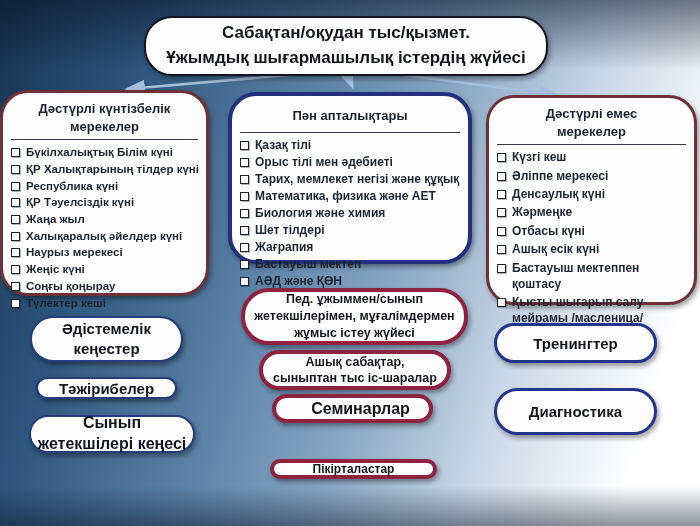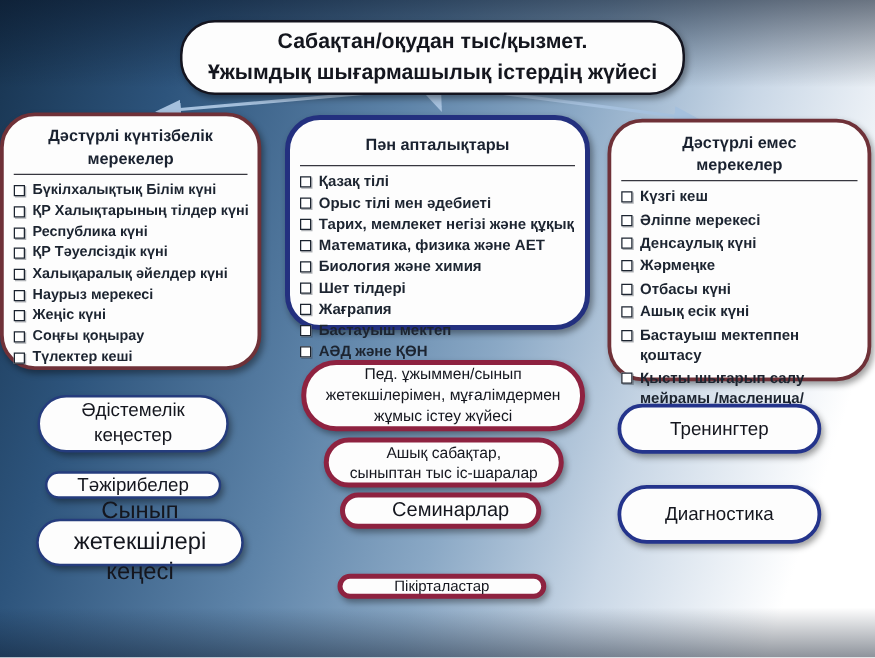--- a/index.html
+++ b/index.html
@@ -49,34 +49,34 @@
     box-shadow:1px 1px 0 rgba(28,36,48,0.35);
   }
   .txt{font-weight:bold;color:#1c2430;font-size:11.5px;line-height:1.28;white-space:pre-line;}
   .panel-mid .txt{font-size:12px;line-height:1.26;}
   .panel-right .txt{font-size:12px;line-height:1.33;}
   .panel-right .li{margin:2.5px 0;}
 
   
   .pill{
     display:flex;align-items:center;justify-content:center;text-align:center;
-    font-weight:normal;color:#14161e;box-sizing:border-box;
+    font-weight:bold;color:#14161e;box-sizing:border-box;
   }
   .pill-raspberry{border:4px solid #8e2240;}
   .pill-navy2{border:2px solid #253c7d;}
   .pill-navy3{border:3px solid #24348c;}
 
   .pill-staff{left:241px;top:288px;width:227px;height:57px;font-size:12.5px;line-height:1.35;}
   .pill-open{left:259px;top:350px;width:192px;height:40px;font-size:12.5px;line-height:1.3;}
   .pill-seminars{left:272px;top:394px;width:161px;height:29px;font-size:16px;padding-left:16px;}
   .pill-debates{left:270px;top:427px;width:167px;height:20px;font-size:12px;margin-top:32px;}
 
   .pill-method{left:30px;top:316px;width:153px;height:46px;font-size:15px;line-height:1.35;}
   .pill-practice{left:36px;top:377px;width:141px;height:22px;font-size:15px;}
-  .pill-classteach{left:29px;top:415px;width:166px;height:38px;font-size:19px;line-height:1.3;}
+  .pill-classteach{left:29px;top:415px;width:166px;height:38px;font-size:16px;line-height:1.3;}
 
   .pill-training{left:494px;top:323px;width:163px;height:40px;font-size:15px;}
   .pill-diagnost{left:494px;top:388px;width:163px;height:47px;font-size:15px;}
 </style>
 </head>
 <body>
 
 <div class="slide">
 
   <svg class="arrows" width="700" height="526" viewBox="0 0 700 526">
@@ -109,20 +109,24 @@
         <div class="li">
           <span class="bullet"></span>
           <span class="txt">Республика күні</span>
         </div>
         <div class="li">
           <span class="bullet"></span>
           <span class="txt">ҚР Тәуелсіздік күні</span>
         </div>
         <div class="li">
           <span class="bullet"></span>
+          <span class="txt">Жаңа жыл</span>
+        </div>
+        <div class="li">
+          <span class="bullet"></span>
           <span class="txt">Халықаралық әйелдер күні</span>
         </div>
         <div class="li">
           <span class="bullet"></span>
           <span class="txt">Наурыз мерекесі</span>
         </div>
         <div class="li">
           <span class="bullet"></span>
           <span class="txt">Жеңіс күні</span>
         </div>

